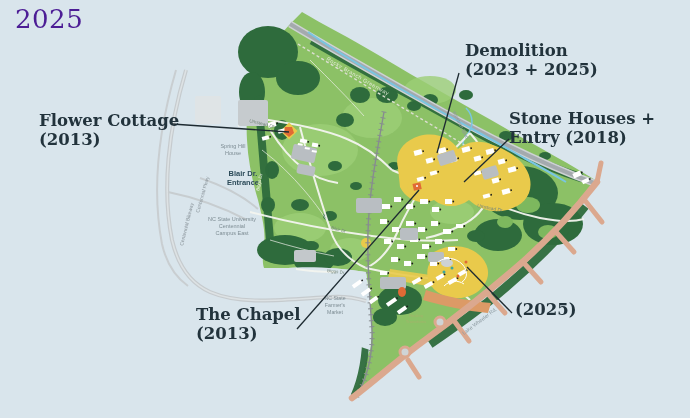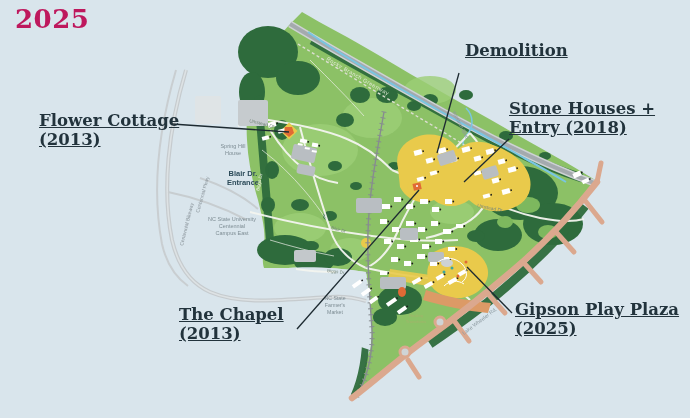--- a/index.html
+++ b/index.html
@@ -1,22 +1,22 @@
 <!DOCTYPE html>
 <html><head>
 <meta charset="utf-8">
 <style>
   html,body{margin:0;padding:0;}
   .stage{position:relative;width:690px;height:418px;background:#d9e5ec;overflow:hidden;
          font-family:"Liberation Sans",sans-serif;}
   .stage svg{position:absolute;left:0;top:0;}
   .year{position:absolute;left:15px;top:4px;font-family:"DejaVu Serif",serif;
-        font-weight:700;font-size:26px;color:#be185d;letter-spacing:.5px;}
+        font-weight:400;font-size:26px;color:#4c1d95;letter-spacing:.5px;}
   .ann{position:absolute;font-family:"DejaVu Serif",serif;font-weight:700;
-       font-size:16.5px;line-height:1.13;color:#22333c;white-space:nowrap;text-decoration:underline;}
+       font-size:16.5px;line-height:1.13;color:#22333c;white-space:nowrap;}
   .ann span{display:block;}
   .maplabel{font-family:"Liberation Sans",sans-serif;}
 </style>
 </head>
 <body>
 
 <div class="stage">
 
 <svg id="map" width="690" height="418" viewBox="0 0 690 418">
 
@@ -479,27 +479,27 @@
 </svg>
 
 <div class="year">2025</div>
 
 <div class="ann" style="left:39px;top:112px">
   <span>Flower Cottage</span>
   <span>(2013)</span>
 </div>
 <div class="ann" style="left:465px;top:42px">
   <span>Demolition</span>
+  <span>(2023 + 2025)</span>
 </div>
-<div class="ann" style="left:509px;top:100px">
+<div class="ann" style="left:509px;top:110px">
   <span>Stone Houses +</span>
   <span>Entry (2018)</span>
 </div>
-<div class="ann" style="left:179px;top:306px">
+<div class="ann" style="left:196px;top:306px">
   <span>The Chapel</span>
   <span>(2013)</span>
 </div>
 <div class="ann" style="left:515px;top:301px">
-  <span>Gipson Play Plaza</span>
   <span>(2025)</span>
 </div>
 
 </div>
 
 </body></html>

